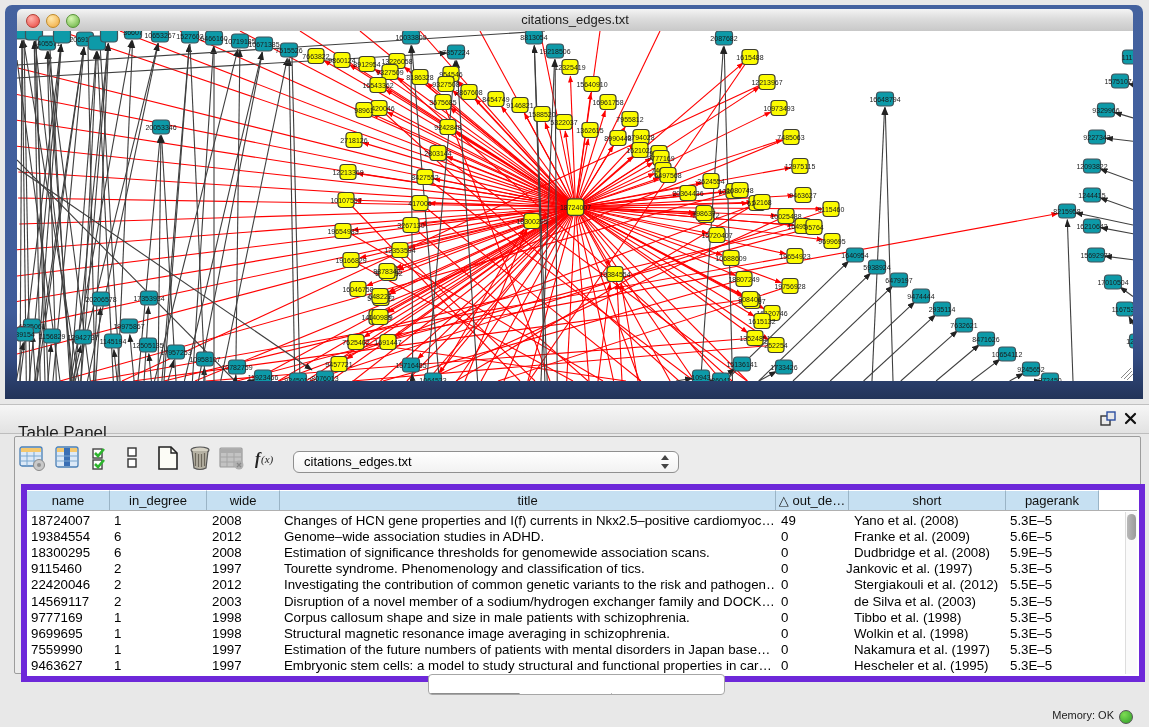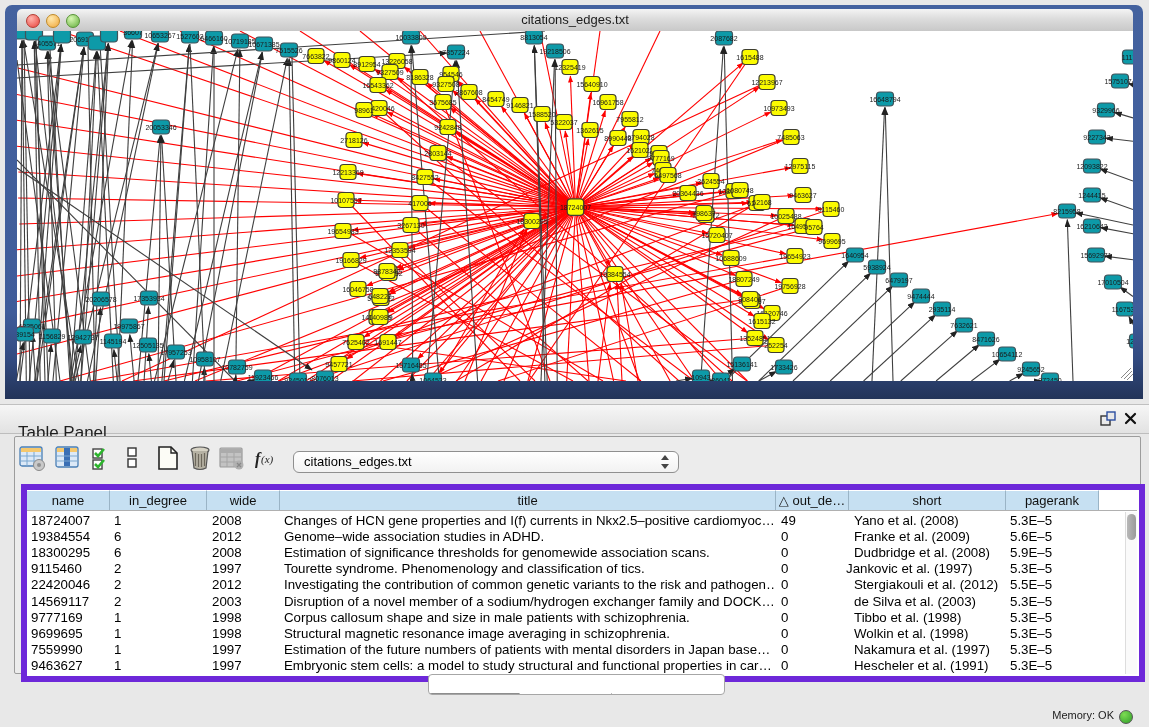--- a/index.html
+++ b/index.html
@@ -781,21 +781,21 @@
           <span style="left:754px">0</span>
           <span style="left:827px">Nakamura et al. (1997)</span>
           <span style="left:983px">5.3E–5</span>
         </div>
 <div class="tr" style="top:168.3px">
           <span style="left:4px">9463627</span>
           <span style="left:87px">1</span>
           <span style="left:185px">1997</span>
           <span style="left:257px;width:492px;overflow:hidden">Embryonic stem cells: a model to study structural and functional properties in car…</span>
           <span style="left:754px">0</span>
-          <span style="left:827px">Hescheler et al. (1991)</span>
+          <span style="left:827px">Hescheler et al. (1995)</span>
           <span style="left:983px">5.3E–5</span>
         </div>
     <div id="vscroll">
           <div id="vthumb"></div>
         </div>
   </div>
  </div>
  <div id="tabs">
    <div class="seg" style="left:0;width:90px;background:linear-gradient(180deg,#8e8e8e,#6f6f6f);color:#f0f0f0">Node Table</div>
    <div class="seg" style="left:90px;width:92px;border-left:1px solid #bbb;color:#111">Edge Table</div>

